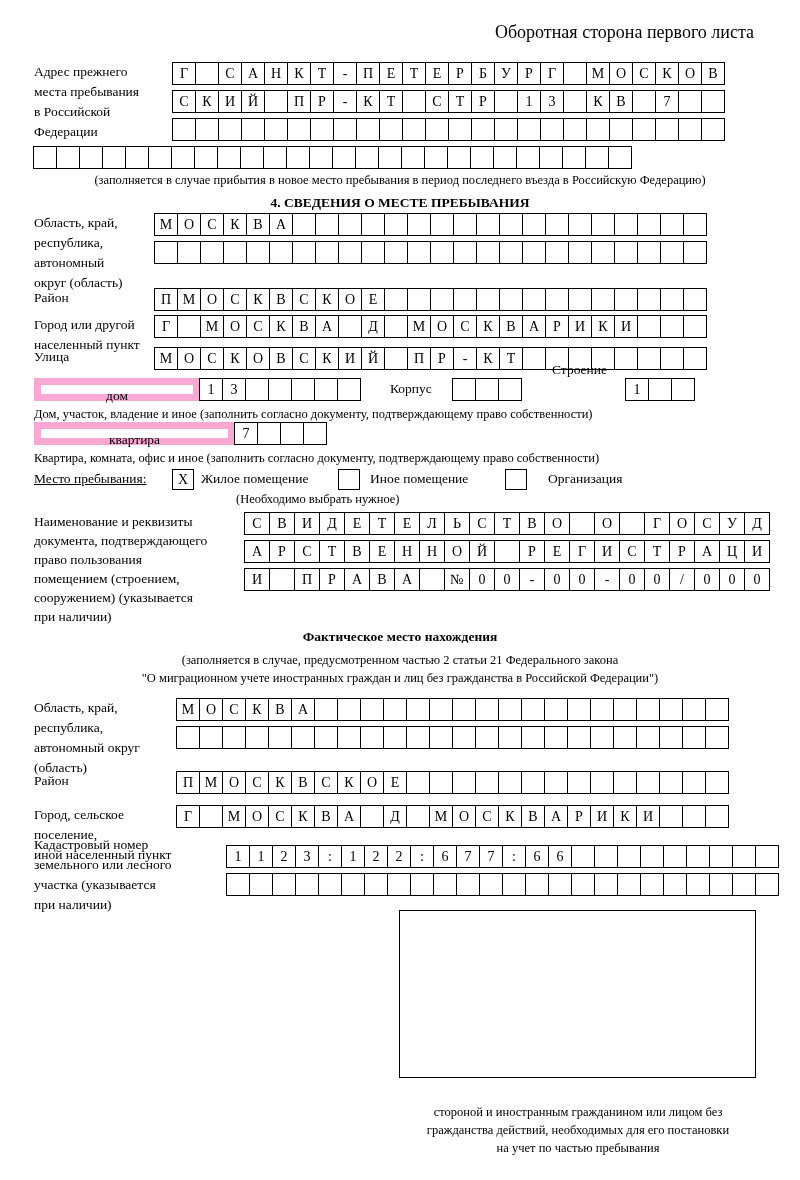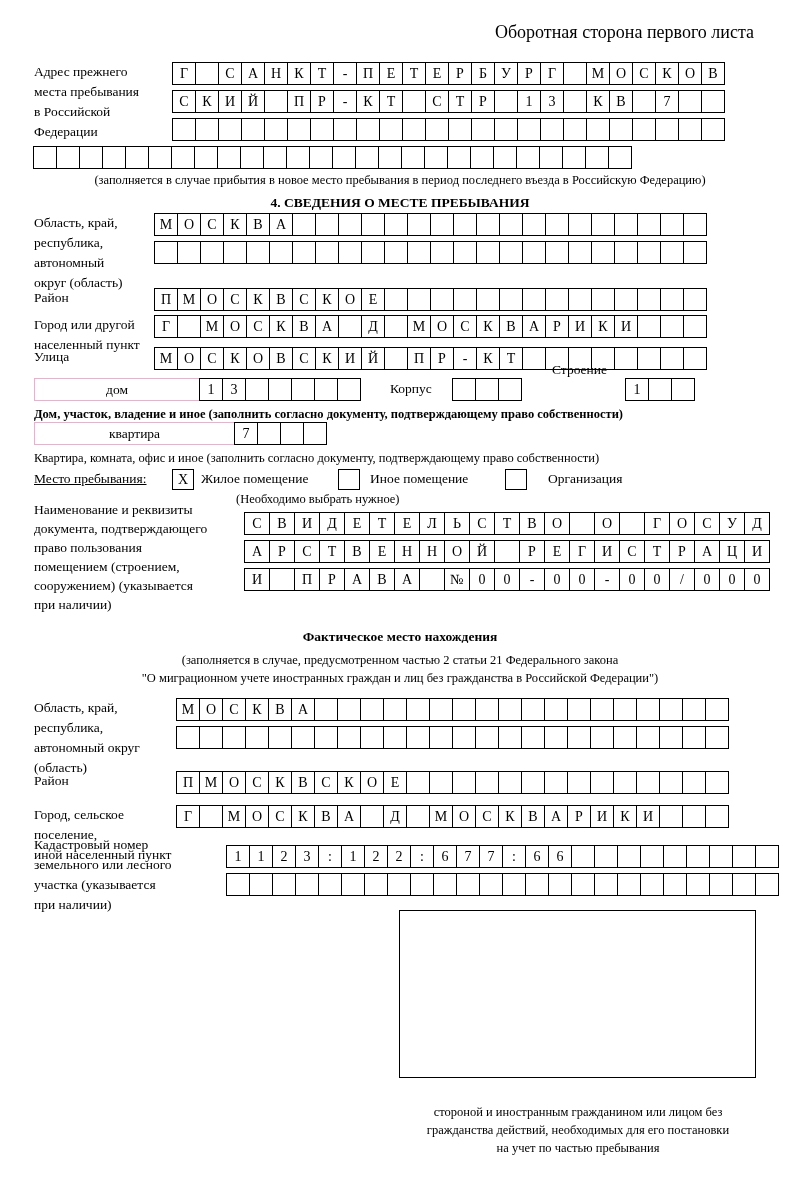--- a/index.html
+++ b/index.html
@@ -55,21 +55,21 @@
     font-size: 14px;
     line-height: 21px;
     font-family: "Liberation Serif", serif;
     background: #fff;
   }
   .cell.wide {
     width: 26px;
   }
   .box-label {
     position: absolute;
-    border: 1px solid #f9a8d4;
+    border: 7px solid #f9a8d4;
     box-sizing: border-box;
     height: 23px;
     text-align: center;
     font-size: 13.5px;
     line-height: 21px;
     background: #fff;
   }
   .checkbox {
     position: absolute;
     width: 22px;
@@ -383,42 +383,42 @@
     <span class="cell"></span>
     <span class="cell"></span>
   </div>
   <div class="lbl" style="left:552px; top:360px;">Строение</div>
   <div class="cells" style="left:625px; top:378px;">
     <span class="cell">1</span>
     <span class="cell"></span>
     <span class="cell"></span>
   </div>
 
-  <div class="lbl small" style="left:34px; top:404px;font-weight:bold;">Дом, участок, владение и иное (заполнить согласно документу, подтверждающему право собственности)</div>
+  <div class="lbl small" style="left:34px; top:404px;">Дом, участок, владение и иное (заполнить согласно документу, подтверждающему право собственности)</div>
 
   <div class="box-label" style="left:34px; top:422px; width:201px;">квартира</div>
   <div class="cells" style="left:234px; top:422px;">
     <span class="cell">7</span>
     <span class="cell"></span>
     <span class="cell"></span>
     <span class="cell"></span>
   </div>
 
   <div class="lbl small" style="left:34px; top:448px;">Квартира, комната, офис и иное (заполнить согласно документу, подтверждающему право собственности)</div>
 
   <div class="lbl" style="left:34px; top:469px;text-decoration:underline;">Место пребывания:</div>
   <div class="checkbox" style="left:172px; top:469px;">Х</div>
   <div class="lbl" style="left:201px; top:469px;">Жилое помещение</div>
   <div class="checkbox" style="left:338px; top:469px;"></div>
   <div class="lbl" style="left:370px; top:469px;">Иное помещение</div>
   <div class="checkbox" style="left:505px; top:469px;"></div>
   <div class="lbl" style="left:548px; top:469px;">Организация</div>
   <div class="lbl small" style="left:236px; top:489px;">(Необходимо выбрать нужное)</div>
 
-  <div class="lbl" style="left:34px; top:500px; width:210px; line-height:19px;">Наименование и реквизиты
+  <div class="lbl" style="left:34px; top:512px; width:210px; line-height:19px;">Наименование и реквизиты
 документа, подтверждающего
 право пользования
 помещением (строением,
 сооружением) (указывается
 при наличии)</div>
 
   <div class="cells" style="left:244px; top:512px;">
     <span class="cell wide">С</span>
     <span class="cell wide">В</span>
     <span class="cell wide">И</span>

